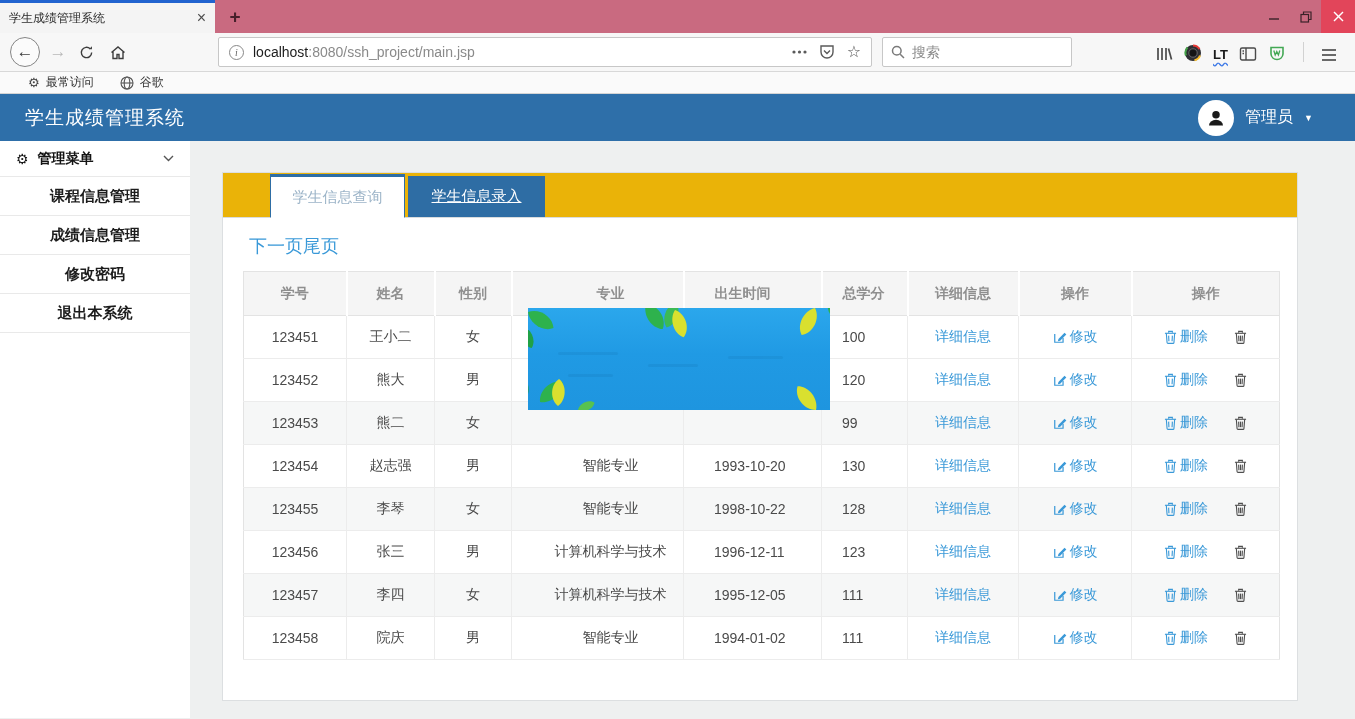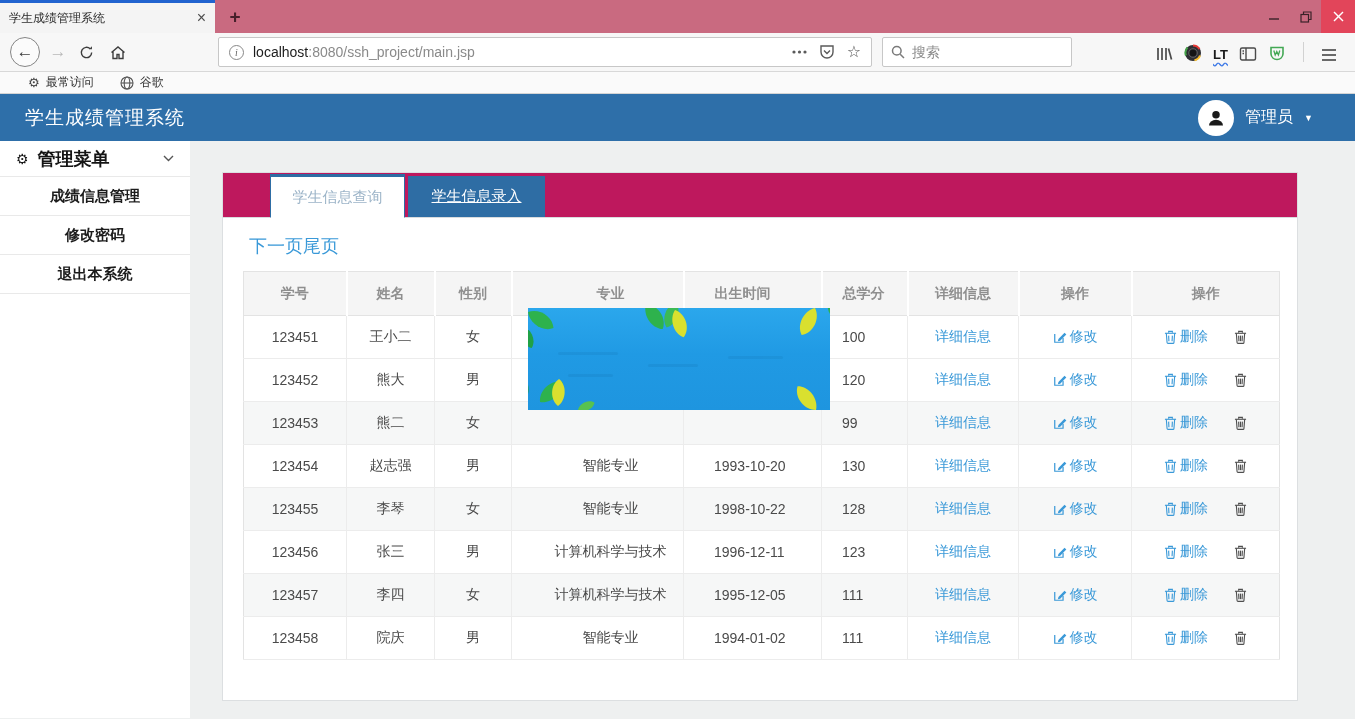--- a/index.html
+++ b/index.html
@@ -48,27 +48,27 @@
   .userbox { margin-left:auto; margin-right:42px; display:flex; align-items:center; gap:11px; }
   .avatar { width:36px; height:36px; border-radius:50%; background:#fff; display:flex; align-items:center; justify-content:center; }
   .username { font-size:16px; }
   .user-caret { font-size:9px; }
 
   
   .bodyrow { display:flex; height:577px; }
   .sidebar { width:190px; background:#fff; flex-shrink:0; }
   .menu-head { height:36px; display:flex; align-items:center; padding:0 16px; border-bottom:1px solid #e9e9e9; gap:9px; }
   .menu-gear { font-size:14px; color:#141414; line-height:1; }
-  .menu-title { font-size:18px; font-weight:bold; color:#141414; }
+  .menu-title { font-size:14px; font-weight:bold; color:#141414; }
   .menu-chevron { margin-left:auto; color:#555; }
   .side-item { height:39px; display:flex; align-items:center; justify-content:center; border-bottom:1px solid #e9e9e9; font-size:15px; font-weight:bold; color:#1c1c1c; cursor:pointer; }
 
   .content { flex:1; position:relative; background:#eef0f0; }
   .panel { position:absolute; left:32px; top:31px; width:1076px; height:529px; background:#fff; border:1px solid #dcdfe1; }
-  .tabstrip { height:45px; background:#be185d; border-bottom:1px solid #d9dcde; display:flex; align-items:flex-end; padding-left:47px; }
+  .tabstrip { height:45px; background:#eab308; border-bottom:1px solid #d9dcde; display:flex; align-items:flex-end; padding-left:47px; }
   .ptab { display:flex; align-items:center; justify-content:center; font-size:15px; cursor:pointer; }
   .ptab.active { width:135px; height:44px; margin-bottom:-1px; background:#fff; border:1px solid #2e6da4; border-top:3px solid #2e6da4; border-bottom:1px solid #fff; color:#9cb4c8; }
   .ptab.inactive { width:137px; height:41px; margin-left:3px; background:#2e6da4; color:#fff;text-decoration:underline; }
   .panel-body { padding:16px 20px 0 20px; }
   .pagelinks { font-size:18px; margin-left:6px; }
   .pagelinks a { color:#3a99d8; text-decoration:none; cursor:pointer; }
 
   
   table.grid { border-collapse:collapse; table-layout:fixed; width:1036px; margin-top:13px; border:1px solid #e3e3e3; }
   table.grid th { background:#f5f5f5; color:#8f8f8f; font-weight:bold; font-size:14px; height:44px; border-right:2px solid #fff; border-bottom:1px solid #e3e3e3; text-align:center; }
@@ -244,20 +244,21 @@
   <div class="sidebar">
     <div class="menu-head">
       <span class="menu-gear">⚙</span>
       <span class="menu-title">管理菜单</span>
       <span class="menu-chevron">
         <svg width="11" height="7" viewBox="0 0 11 7" fill="none" stroke="#555" stroke-width="1.4">
             <polyline points="1,1 5.5,5.5 10,1"></polyline>
           </svg>
       </span>
     </div>
+    <div class="side-item">课程信息管理</div>
     <div class="side-item">成绩信息管理</div>
     <div class="side-item">修改密码</div>
     <div class="side-item">退出本系统</div>
   </div>
 
   <div class="content">
     <div class="panel">
       <div class="tabstrip">
         <div class="ptab active">学生信息查询</div>
         <div class="ptab inactive">学生信息录入</div>

